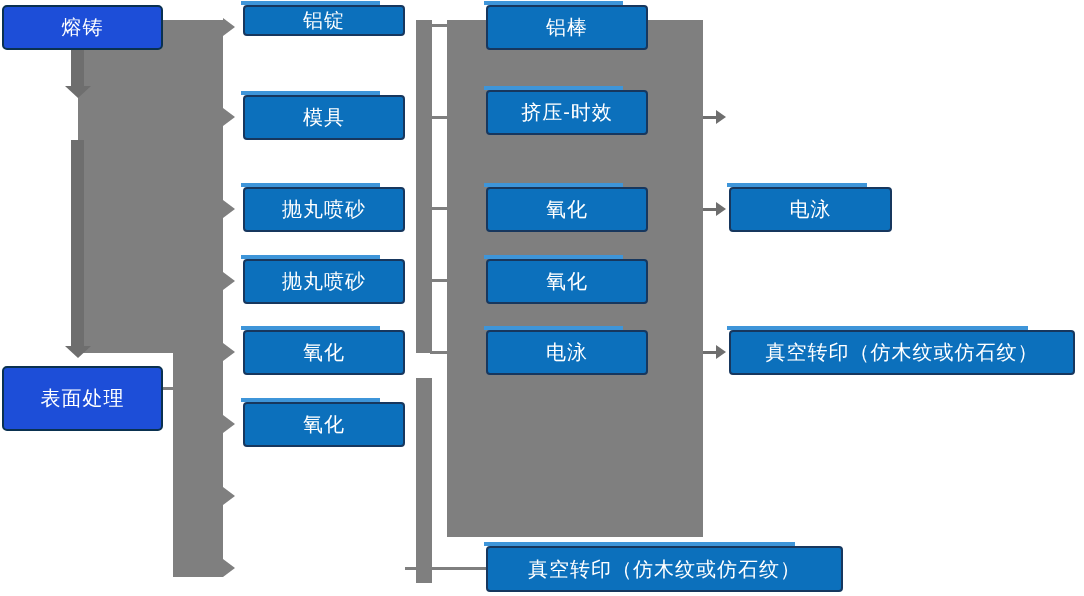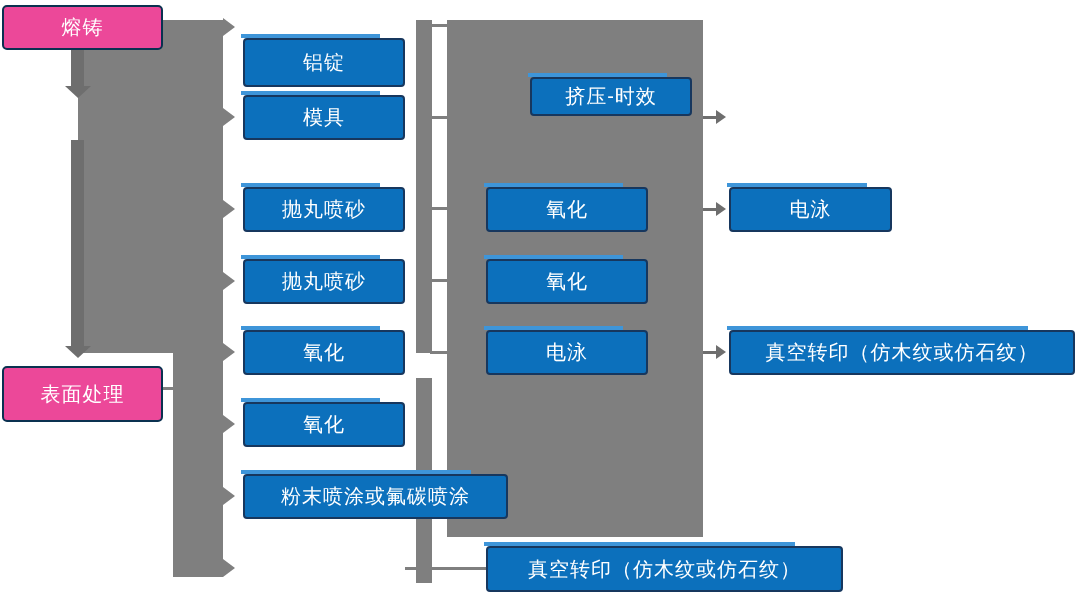--- a/index.html
+++ b/index.html
@@ -30,21 +30,21 @@
     display:flex;align-items:center;justify-content:center;
     color:#ffffff;font-size:20px;font-weight:500;
     border-radius:4px;box-sizing:border-box;
     white-space:nowrap;letter-spacing:1px;
   }
   .box.bright{background:#0c70bc;border:2px solid #17375e;}
   .box.bright::before{
     content:"";position:absolute;top:-6px;left:-4px;
     width:88%;height:4px;background:#3e95d9;
   }
-  .box.dark{background:#ec4899;border:2px solid #0a3150;border-radius:5px;}
+  .box.dark{background:#1d4ed8;border:2px solid #0a3150;border-radius:5px;}
 </style>
 </head>
 <body>
 
 <div id="canvas">
 
   <div class="band" style="left:78px;top:20px;width:145px;height:333px;"></div>
   <div class="band" style="left:173px;top:353px;width:50px;height:224px;"></div>
   <div class="band" style="left:416px;top:20px;width:16px;height:333px;"></div>
   <div class="band" style="left:416px;top:378px;width:16px;height:205px;"></div>
@@ -73,31 +73,31 @@
   <div class="tri-down" style="left:65px;top:346px;"></div>
 
   <div class="link-line" style="left:703px;top:116px;width:14px;"></div>
   <div class="tri-right-dark" style="left:716px;top:110px;"></div>
   <div class="link-line" style="left:703px;top:208px;width:14px;"></div>
   <div class="tri-right-dark" style="left:716px;top:202px;"></div>
   <div class="link-line" style="left:703px;top:351px;width:14px;"></div>
   <div class="tri-right-dark" style="left:716px;top:345px;"></div>
 
   <div class="box dark" style="left:2px;top:5px;width:161px;height:45px;">熔铸</div>
-  <div class="box dark" style="left:2px;top:366px;width:161px;height:56px;">表面处理</div>
+  <div class="box dark" style="left:2px;top:366px;width:161px;height:65px;">表面处理</div>
 
-  <div class="box bright" style="left:243px;top:5px;width:162px;height:49px;margin-top:33px;">铝锭</div>
+  <div class="box bright" style="left:243px;top:5px;width:162px;height:31px;">铝锭</div>
   <div class="box bright" style="left:243px;top:95px;width:162px;height:45px;">模具</div>
   <div class="box bright" style="left:243px;top:187px;width:162px;height:45px;">抛丸喷砂</div>
   <div class="box bright" style="left:243px;top:259px;width:162px;height:45px;">抛丸喷砂</div>
   <div class="box bright" style="left:243px;top:330px;width:162px;height:45px;">氧化</div>
   <div class="box bright" style="left:243px;top:402px;width:162px;height:45px;">氧化</div>
-  <div class="box bright" style="left:243px;top:474px;width:265px;height:45px;">粉末喷涂或氟碳喷涂</div>
 
-  <div class="box bright" style="left:486px;top:77px;width:162px;height:39px;margin-left:44px;">挤压-时效</div>
+  <div class="box bright" style="left:486px;top:5px;width:162px;height:45px;">铝棒</div>
+  <div class="box bright" style="left:486px;top:90px;width:162px;height:45px;">挤压-时效</div>
   <div class="box bright" style="left:486px;top:187px;width:162px;height:45px;">氧化</div>
   <div class="box bright" style="left:486px;top:259px;width:162px;height:45px;">氧化</div>
   <div class="box bright" style="left:486px;top:330px;width:162px;height:45px;">电泳</div>
   <div class="box bright" style="left:486px;top:546px;width:357px;height:46px;">真空转印（仿木纹或仿石纹）</div>
 
   <div class="box bright" style="left:729px;top:187px;width:163px;height:45px;">电泳</div>
   <div class="box bright" style="left:729px;top:330px;width:346px;height:45px;">真空转印（仿木纹或仿石纹）</div>
 
 </div>
 

